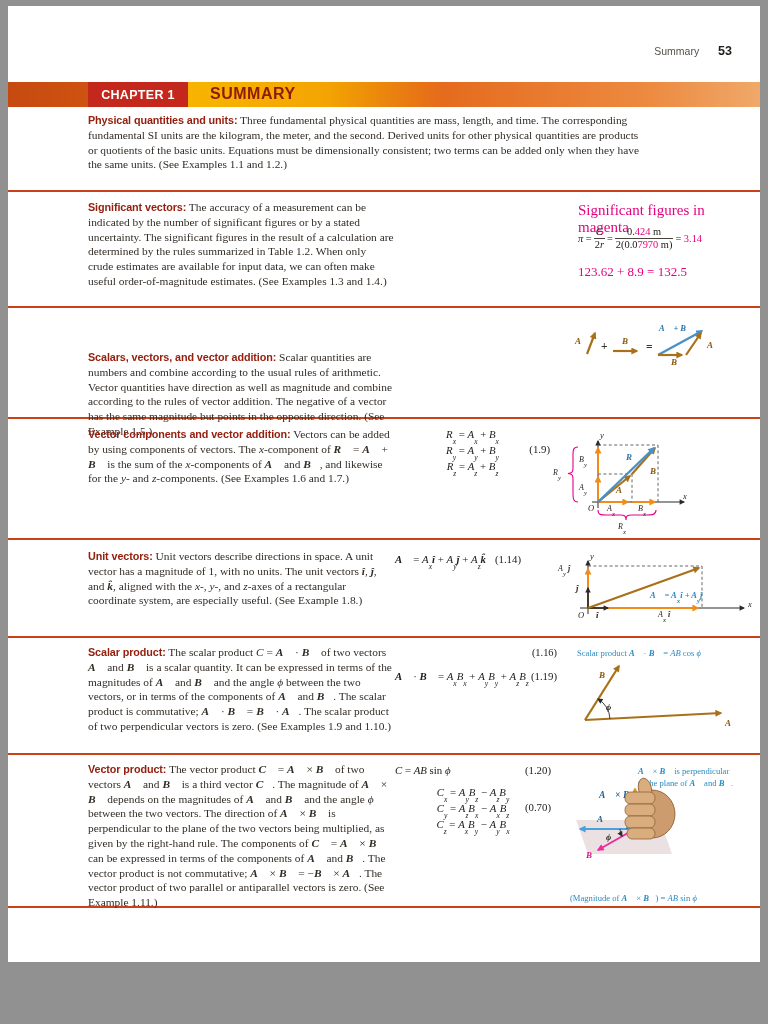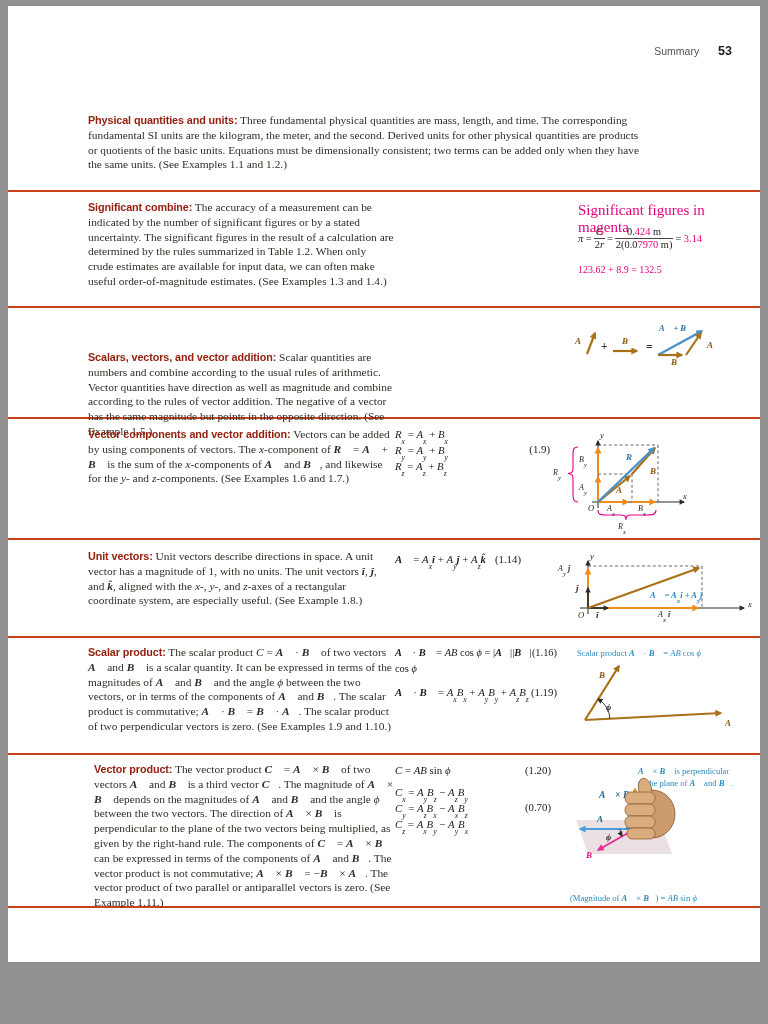--- a/index.html
+++ b/index.html
@@ -21,33 +21,33 @@
     font-weight:bold; font-size:16px; letter-spacing:0.5px; }
 
   .coltext { position:absolute; width:306px; font-size:11.4px; line-height:14.8px; color:#322c26; }
   .intro { width:562px; }
   .shead { font-family:"Liberation Sans","DejaVu Sans",sans-serif; font-weight:bold; color:#96200f; font-size:10.8px; letter-spacing:-0.1px; }
   .v { font-weight:bold; font-style:italic; }
   sub { font-size:70%; line-height:0; position:relative; top:2.5px; }
 
   .divider { position:absolute; left:0; width:752px; height:2px; background:#c8431a; }
 
-  .eqcol { position:absolute; font-size:10.8px; color:#23201c; }
+  .eqcol { position:absolute; font-size:10.8px; color:#23201c;text-align:center; }
   .eqrow { display:flex; width:100%; line-height:16px; }
   .eqnum { margin-left:auto; font-style:normal; }
   .eqgroup { position:relative; }
   .eqgroup p { line-height:16px; }
   .eqgroup .gnum { position:absolute; right:0; top:17px; }
 
   .mg { color:#e5007e; }
   .s1note { font-size:15px; color:#e5007e; }
   .s1eq { position:absolute; display:flex; align-items:center; gap:2px; font-size:10.4px; color:#23201c; }
   .frac { display:inline-flex; flex-direction:column; align-items:center; line-height:1.2; text-align:center; }
   .frac .den { border-top:1px solid #4a443e; padding:0 1px; }
-  .s1sum { position:absolute; font-size:10px; color:#e5007e; }
+  .s1sum { position:absolute; font-size:13px; color:#e5007e; }
 
   .fig { position:absolute; }
   .fig svg { position:absolute; left:0; top:0; overflow:visible; }
   .flbl { position:absolute; font-size:9px; font-style:italic; font-weight:bold; white-space:nowrap; color:#2a2520; }
   .flbl sub { font-size:6.8px; top:2px; }
   .axl { font-weight:normal; font-size:8.5px; }
   .gold { color:#8a5a10; }
   .blue { color:#2e77ad; }
   .mag  { color:#d81b88; }
   .navy { color:#1e5f8e;margin-left:9px; }
@@ -83,36 +83,41 @@
           <path d="M0,0 L10,5 L0,10 z" fill="#2a2a2a"></path>
         </marker>
     </defs>
   </svg>
 
   <div class="pagehead">
     <span>Summary</span>
     <span class="pn">53</span>
   </div>
 
+  <div class="banner">
+    <div class="goldbar"></div>
+    <div class="chapbox">CHAPTER 1</div>
+    <div class="bantitle">SUMMARY</div>
+  </div>
 
   <div class="coltext intro" style="left:80px; top:107px;">
     <span class="shead">Physical quantities and units:</span>
     <span>Three fundamental physical quantities are mass, length, and time. The corresponding fundamental SI units are the kilogram, the meter, and the second. Derived units for other physical quantities are products or quotients of the basic units. Equations must be dimensionally consistent; two terms can be added only when they have the same units. (See Examples 1.1 and 1.2.)</span>
   </div>
 
   <div class="divider" style="top:184px;"></div>
   <div class="divider" style="top:300px;"></div>
   <div class="divider" style="top:411px;"></div>
   <div class="divider" style="top:532px;"></div>
   <div class="divider" style="top:630px;"></div>
   <div class="divider" style="top:747px;"></div>
   <div class="divider" style="top:900px;"></div>
 
   <div class="coltext" style="left:80px; top:194px;">
-    <span class="shead">Significant combine:</span>
+    <span class="shead">Significant vectors:</span>
     <span>The accuracy of a measurement can be indicated by the number of significant figures or by a stated uncertainty. The significant figures in the result of a calculation are determined by the rules summarized in Table 1.2. When only crude estimates are available for input data, we can often make useful order-of-magnitude estimates. (See Examples 1.3 and 1.4.)</span>
   </div>
   <div class="fig" style="left:570px; top:196px; width:180px; height:100px;">
     <div class="s1note" style="position:absolute; left:0; top:0;">Significant figures in magenta</div>
     <div class="s1eq" style="left:0; top:24px;">
       <span><i>π</i> = </span>
       <span class="frac">
         <span><i>C</i></span>
         <span class="den">2<i>r</i></span>
       </span>
@@ -218,41 +223,40 @@
     <div class="flbl" style="left:104px; top:58px; font-size:8px; font-weight:normal;"><i>A<sub>x</sub></i> <span class="v">î</span></div>
     <div class="flbl" style="left:96px; top:38px; font-size:8.5px; color:#2e86c1;"><span class="v">A⃗</span> = <i>A<sub>x</sub></i><span class="v">î</span> + <i>A<sub>y</sub></i><span class="v">ĵ</span></div>
   </div>
 
   <div class="coltext" style="left:80px; top:639px;">
     <span class="shead">Scalar product:</span>
     <span>The scalar product <i>C</i> = <span class="v">A⃗</span> · <span class="v">B⃗</span> of two vectors <span class="v">A⃗</span> and <span class="v">B⃗</span> is a scalar quantity. It can be expressed in terms of the magnitudes of <span class="v">A⃗</span> and <span class="v">B⃗</span> and the angle <i>ϕ</i> between the two vectors, or in terms of the components of <span class="v">A⃗</span> and <span class="v">B⃗</span>. The scalar product is commutative; <span class="v">A⃗</span> · <span class="v">B⃗</span> = <span class="v">B⃗</span> · <span class="v">A⃗</span>. The scalar product of two perpendicular vectors is zero. (See Examples 1.9 and 1.10.)</span>
   </div>
   <div class="eqcol" style="left:387px; top:639px; width:162px;">
     <div class="eqrow" style="font-size:10.4px;">
-      <span><span class="v">A⃗</span> · <span class="v">B⃗</span> = <i>AB</i> cos <i>ϕ</i> = |<span class="v">A⃗</span>||<span class="v">B⃗</span>| cos <i>ϕ</i></span>
       <span class="eqnum">(1.16)</span>
     </div>
     <div class="eqrow" style="margin-top:7px;">
       <span><span class="v">A⃗</span> · <span class="v">B⃗</span> = <i>A<sub>x</sub>B<sub>x</sub></i> + <i>A<sub>y</sub>B<sub>y</sub></i> + <i>A<sub>z</sub>B<sub>z</sub></i></span>
       <span class="eqnum">(1.19)</span>
     </div>
   </div>
   <div class="fig" style="left:567px; top:640px; width:185px; height:104px;">
     <div class="bluecap" style="left:2px; top:2px; width:181px;">Scalar product <span class="v">A⃗</span> · <span class="v">B⃗</span> = <i>AB</i> cos <i>ϕ</i></div>
     <svg width="185" height="104">
       <line x1="10" y1="74" x2="146" y2="67" stroke="#a87117" stroke-width="2.2" marker-end="url(#ahGold)"></line>
       <line x1="10" y1="74" x2="44" y2="20" stroke="#a87117" stroke-width="2.2" marker-end="url(#ahGold)"></line>
       <path d="M35,73 A25,25 0 0 0 23,53" stroke="#2a2a2a" stroke-width="0.9" fill="none" marker-end="url(#ahBlk)"></path>
     </svg>
     <div class="flbl" style="left:31px; top:56px;">ϕ</div>
     <div class="flbl gold" style="left:24px; top:24px;">B⃗</div>
     <div class="flbl gold" style="left:150px; top:72px;">A⃗</div>
   </div>
 
-  <div class="coltext" style="left:80px; top:756px;margin-left:6px;">
+  <div class="coltext" style="left:80px; top:756px;">
     <span class="shead">Vector product:</span>
     <span>The vector product <span class="v">C⃗</span> = <span class="v">A⃗</span> × <span class="v">B⃗</span> of two vectors <span class="v">A⃗</span> and <span class="v">B⃗</span> is a third vector <span class="v">C⃗</span>. The magnitude of <span class="v">A⃗</span> × <span class="v">B⃗</span> depends on the magnitudes of <span class="v">A⃗</span> and <span class="v">B⃗</span> and the angle <i>ϕ</i> between the two vectors. The direction of <span class="v">A⃗</span> × <span class="v">B⃗</span> is perpendicular to the plane of the two vectors being multiplied, as given by the right-hand rule. The components of <span class="v">C⃗</span> = <span class="v">A⃗</span> × <span class="v">B⃗</span> can be expressed in terms of the components of <span class="v">A⃗</span> and <span class="v">B⃗</span>. The vector product is not commutative; <span class="v">A⃗</span> × <span class="v">B⃗</span> = −<span class="v">B⃗</span> × <span class="v">A⃗</span>. The vector product of two parallel or antiparallel vectors is zero. (See Example 1.11.)</span>
   </div>
   <div class="eqcol" style="left:387px; top:756px; width:156px;">
     <div class="eqrow">
       <span><i>C</i> = <i>AB</i> sin <i>ϕ</i></span>
       <span class="eqnum">(1.20)</span>
     </div>
     <div class="eqgroup" style="margin-top:6px;">
       <p><i>C<sub>x</sub></i> = <i>A<sub>y</sub>B<sub>z</sub></i> − <i>A<sub>z</sub>B<sub>y</sub></i></p>

